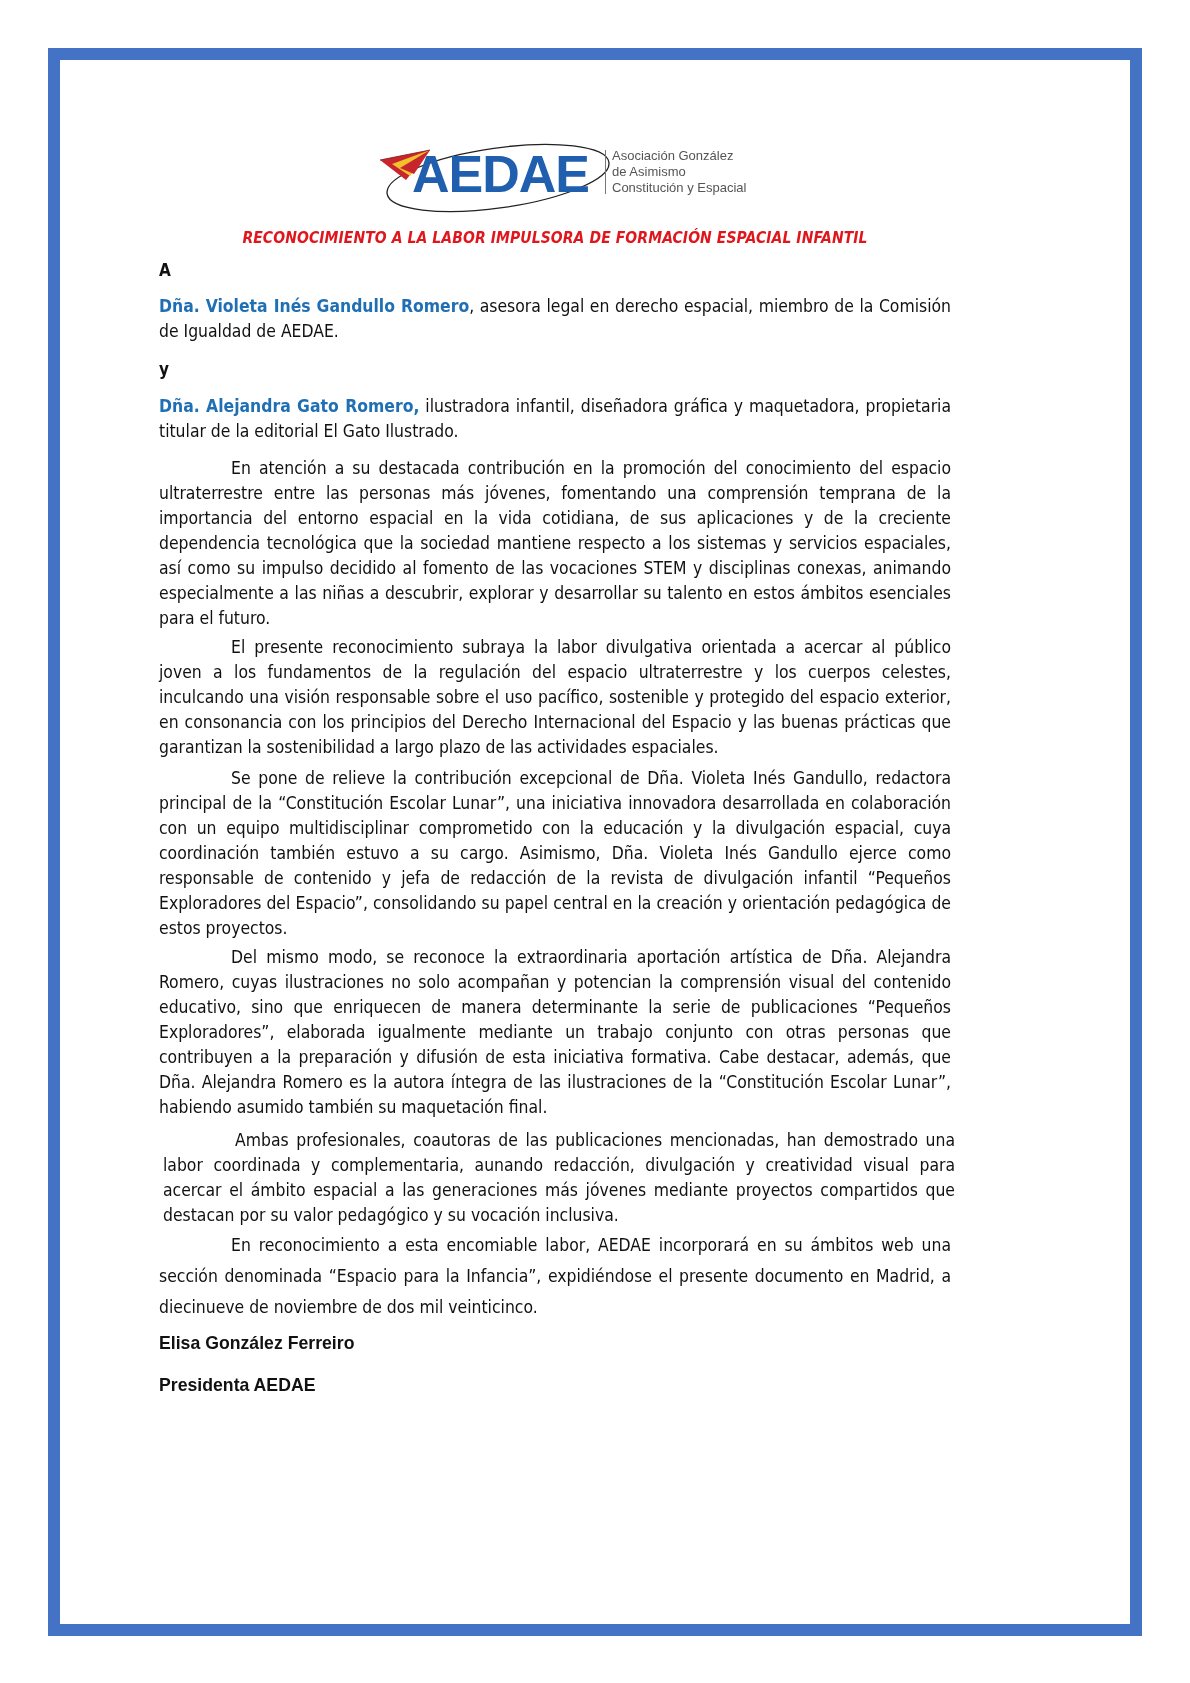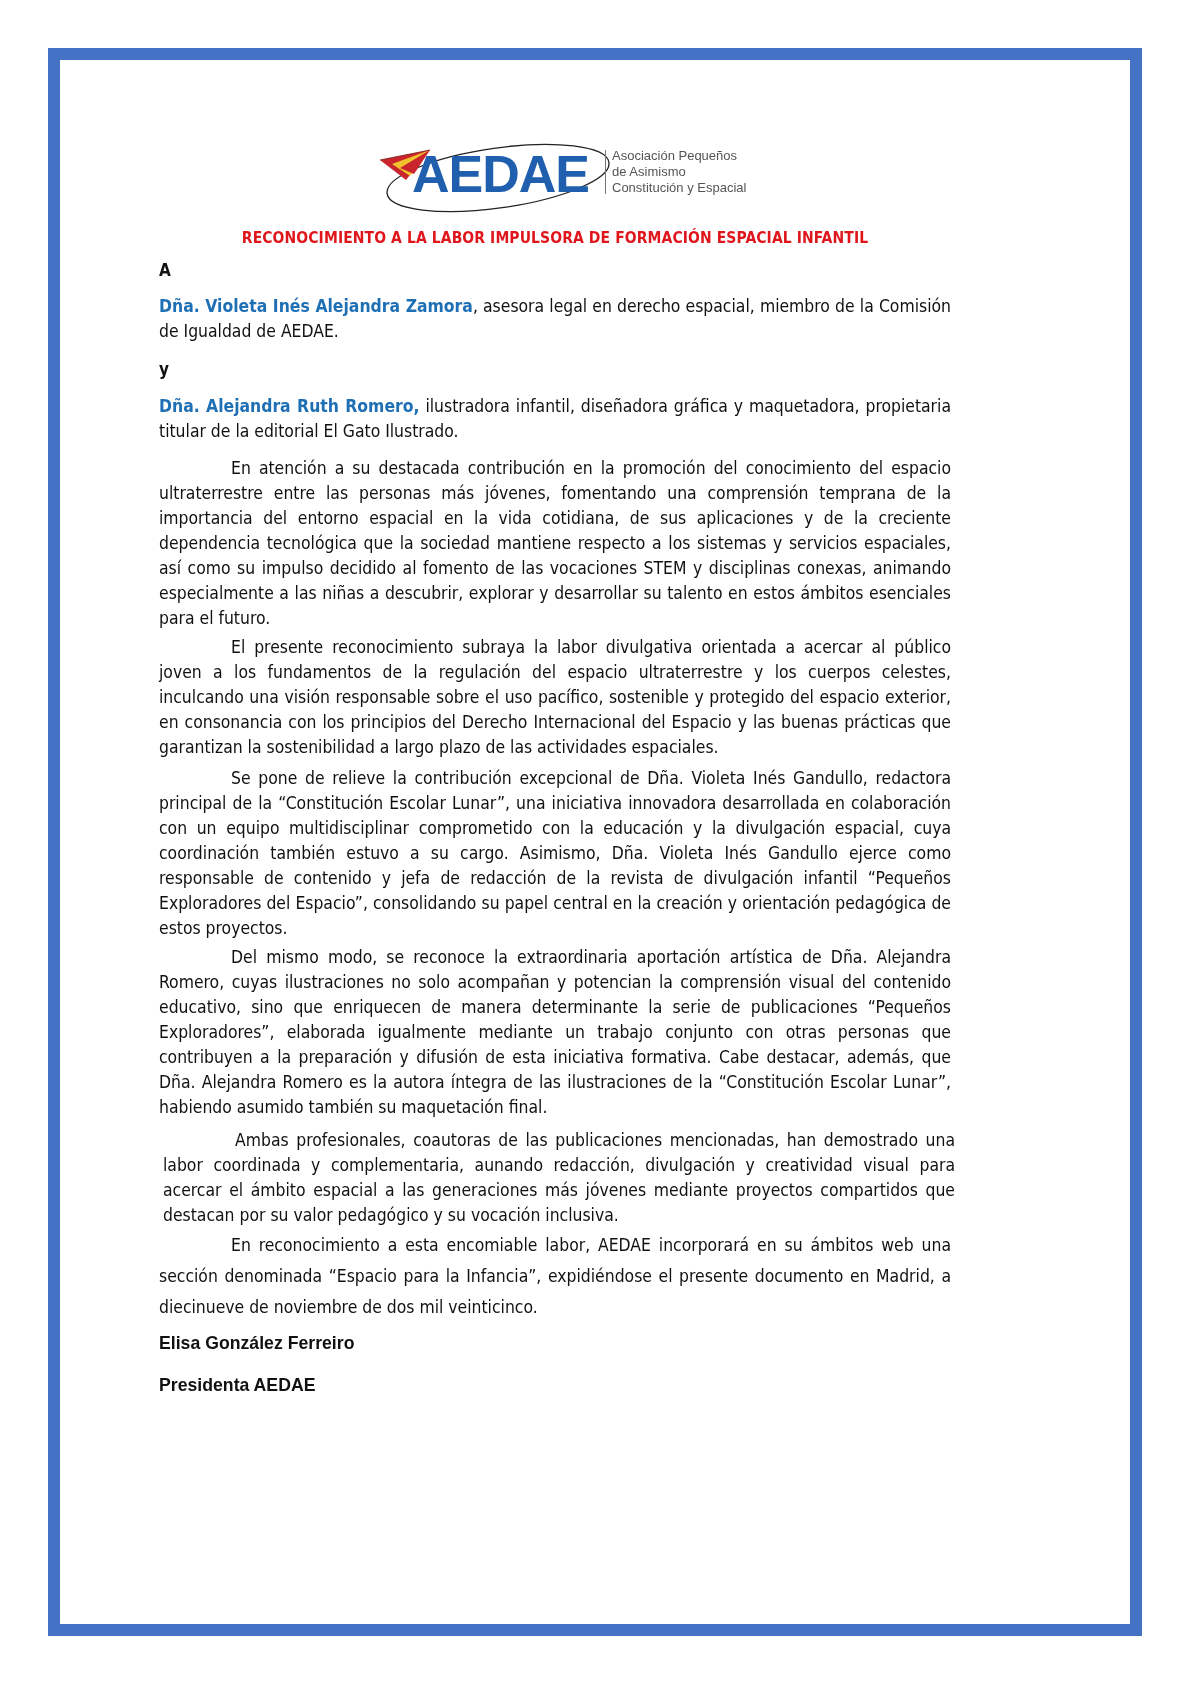--- a/index.html
+++ b/index.html
@@ -43,38 +43,38 @@
   <g>
     <polygon points="0,20 50,10 26,40" fill="#c8252c"></polygon>
     <polygon points="12,24 50,10 30,36" fill="#f2c12e"></polygon>
     <polygon points="20,28 50,10 34,34" fill="#c8252c"></polygon>
     <line x1="0" y1="20" x2="50" y2="10" stroke="#7a1a1a" stroke-width="0.8"></line>
   </g>
   <text x="32" y="52" font-family="Liberation Sans, sans-serif" font-weight="bold" font-size="52" fill="#1f5fae" letter-spacing="-1">AEDAE</text>
 </svg>
 <div class="logo-divider" style="left:605px;top:150px;height:44px;"></div>
 <div class="logo-sub" style="left:612px;top:148px;">
-  <div>Asociación Pequeños</div>
+  <div>Asociación González</div>
   <div>de Asimismo</div>
   <div>Constitución y Espacial</div>
 </div>
 
 <div class="content" style="left:159px;width:792px;">
-  <div class="title" style="width:792px;top:226px;">RECONOCIMIENTO A LA LABOR IMPULSORA DE FORMACIÓN ESPACIAL INFANTIL</div>
+  <div class="title" style="width:792px;top:226px;font-style:italic;">RECONOCIMIENTO A LA LABOR IMPULSORA DE FORMACIÓN ESPACIAL INFANTIL</div>
 
   <div class="letter" style="top:258px;">A</div>
 
   <div class="person" style="top:294px;width:792px;">
-    <span class="name">Dña. Violeta Inés Alejandra Zamora</span><span>, asesora legal en derecho espacial, miembro de la Comisión de Igualdad de AEDAE.</span>
+    <span class="name">Dña. Violeta Inés Gandullo Romero</span><span>, asesora legal en derecho espacial, miembro de la Comisión de Igualdad de AEDAE.</span>
   </div>
 
   <div class="letter" style="top:357px;">y</div>
 
   <div class="person" style="top:394px;width:792px;">
-    <span class="name">Dña. Alejandra Ruth Romero,</span><span> ilustradora infantil, diseñadora gráfica y maquetadora, propietaria titular de la editorial El Gato Ilustrado.</span>
+    <span class="name">Dña. Alejandra Gato Romero,</span><span> ilustradora infantil, diseñadora gráfica y maquetadora, propietaria titular de la editorial El Gato Ilustrado.</span>
   </div>
 
   <p class="para" style="top:456px;margin:0;width:792px;">En atención a su destacada contribución en la promoción del conocimiento del espacio ultraterrestre entre las personas más jóvenes, fomentando una comprensión temprana de la importancia del entorno espacial en la vida cotidiana, de sus aplicaciones y de la creciente dependencia tecnológica que la sociedad mantiene respecto a los sistemas y servicios espaciales, así como su impulso decidido al fomento de las vocaciones STEM y disciplinas conexas, animando especialmente a las niñas a descubrir, explorar y desarrollar su talento en estos ámbitos esenciales para el futuro.</p>
   <p class="para" style="top:635px;margin:0;width:792px;">El presente reconocimiento subraya la labor divulgativa orientada a acercar al público joven a los fundamentos de la regulación del espacio ultraterrestre y los cuerpos celestes, inculcando una visión responsable sobre el uso pacífico, sostenible y protegido del espacio exterior, en consonancia con los principios del Derecho Internacional del Espacio y las buenas prácticas que garantizan la sostenibilidad a largo plazo de las actividades espaciales.</p>
   <p class="para" style="top:766px;margin:0;width:792px;">Se pone de relieve la contribución excepcional de Dña. Violeta Inés Gandullo, redactora principal de la “Constitución Escolar Lunar”, una iniciativa innovadora desarrollada en colaboración con un equipo multidisciplinar comprometido con la educación y la divulgación espacial, cuya coordinación también estuvo a su cargo. Asimismo, Dña. Violeta Inés Gandullo ejerce como responsable de contenido y jefa de redacción de la revista de divulgación infantil “Pequeños Exploradores del Espacio”, consolidando su papel central en la creación y orientación pedagógica de estos proyectos.</p>
   <p class="para" style="top:945px;margin:0;width:792px;">Del mismo modo, se reconoce la extraordinaria aportación artística de Dña. Alejandra Romero, cuyas ilustraciones no solo acompañan y potencian la comprensión visual del contenido educativo, sino que enriquecen de manera determinante la serie de publicaciones “Pequeños Exploradores”, elaborada igualmente mediante un trabajo conjunto con otras personas que contribuyen a la preparación y difusión de esta iniciativa formativa. Cabe destacar, además, que Dña. Alejandra Romero es la autora íntegra de las ilustraciones de la “Constitución Escolar Lunar”, habiendo asumido también su maquetación final.</p>
   <p class="para" style="top:1124px;margin:4px;width:792px;">Ambas profesionales, coautoras de las publicaciones mencionadas, han demostrado una labor coordinada y complementaria, aunando redacción, divulgación y creatividad visual para acercar el ámbito espacial a las generaciones más jóvenes mediante proyectos compartidos que destacan por su valor pedagógico y su vocación inclusiva.</p>
   <p class="para last" style="top:1230px;margin:0;width:792px;">En reconocimiento a esta encomiable labor, AEDAE incorporará en su ámbitos web una sección denominada “Espacio para la Infancia”, expidiéndose el presente documento en Madrid, a diecinueve de noviembre de dos mil veinticinco.</p>
 
   <div class="sig" style="top:1330px;">Elisa González Ferreiro</div>

